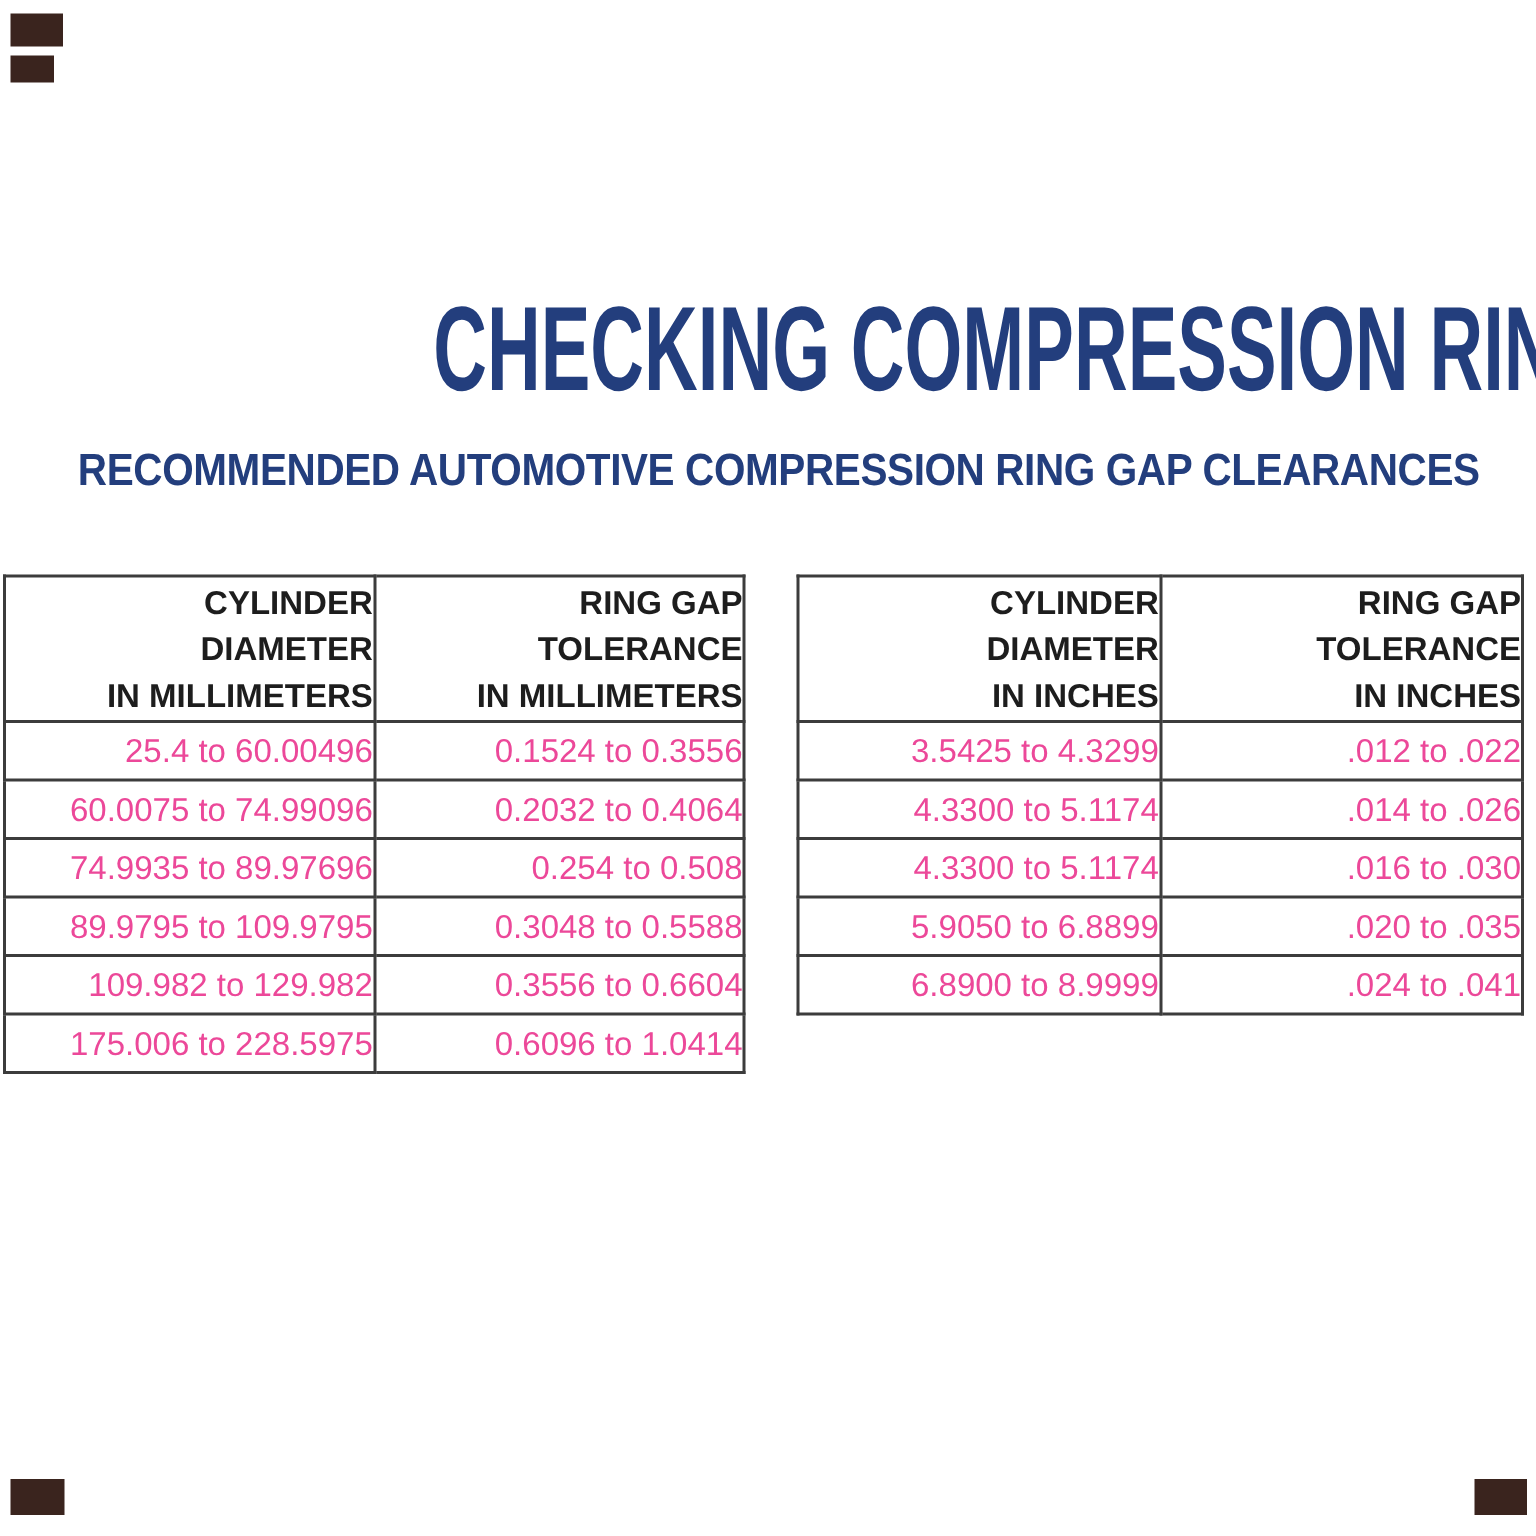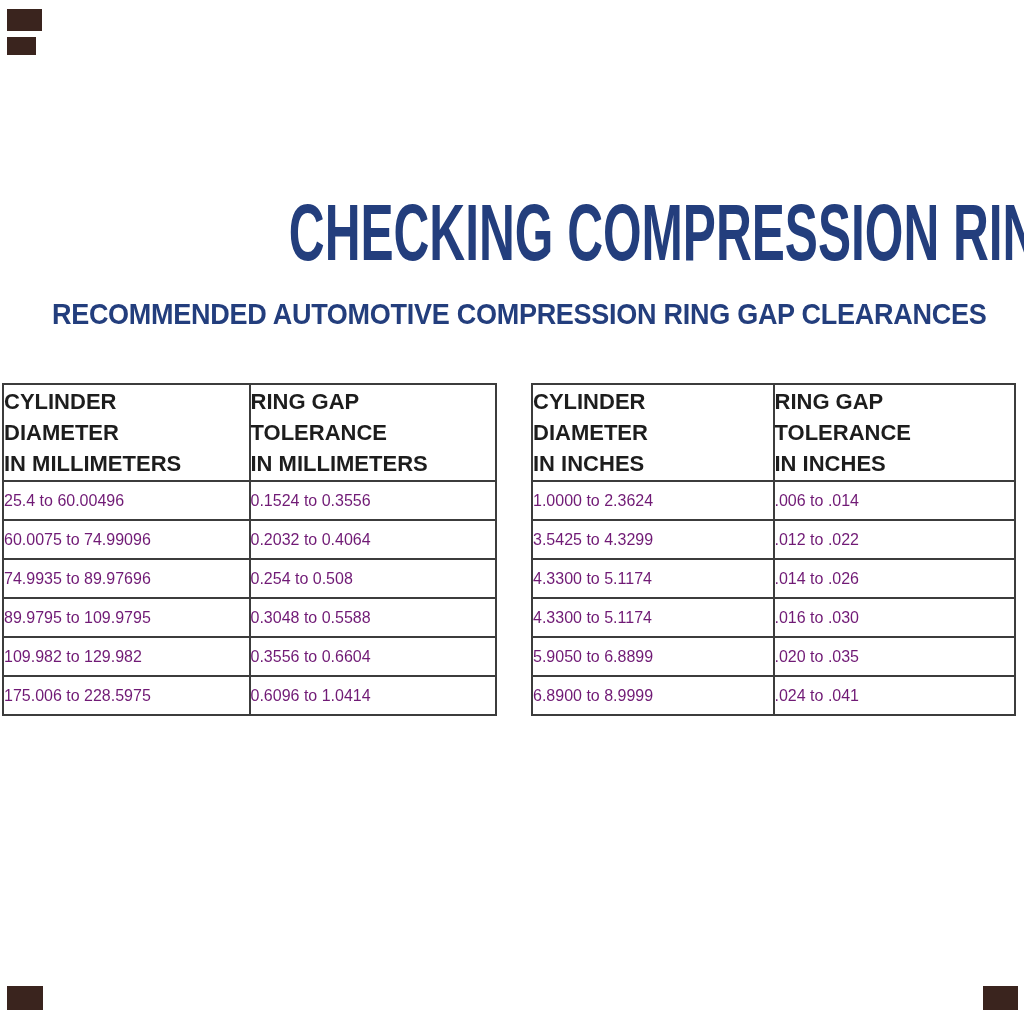--- a/index.html
+++ b/index.html
@@ -62,35 +62,35 @@
   .tbl-inch { left: 531px; width: 485px; }
 
   table {
     width: 100%;
     border-collapse: collapse;
     table-layout: fixed;
   }
   th, td {
     border: 2px solid #3c3c3c;
     padding: 0;
-    text-align: left;
+    text-align: right;
     vertical-align: middle;
   }
   th {
     height: 95px;
     font-size: 22px;
     line-height: 31px;
     font-weight: 700;
     color: #1d1d1d;
   }
   td {
     height: 37px;
-    font-size: 16px;
+    font-size: 22px;
     font-weight: 400;
-    color: #701a75;
+    color: #ec4899;
   }
   .hl { display: block; }
 
   
   .corner-mark {
     position: absolute;
     background: #3a241e;
   }
   .mark-tl1 { left: 7px;   top: 9px;   width: 35px; height: 22px; }
   .mark-tl2 { left: 7px;   top: 37px;  width: 29px; height: 18px; }
@@ -168,24 +168,20 @@
         </th>
         <th>
           <span class="hl">RING GAP</span>
           <span class="hl">TOLERANCE</span>
           <span class="hl">IN INCHES</span>
         </th>
       </tr>
     </thead>
     <tbody>
       <tr>
-        <td>1.0000 to 2.3624</td>
-        <td>.006 to .014</td>
-      </tr>
-      <tr>
         <td>3.5425 to 4.3299</td>
         <td>.012 to .022</td>
       </tr>
       <tr>
         <td>4.3300 to 5.1174</td>
         <td>.014 to .026</td>
       </tr>
       <tr>
         <td>4.3300 to 5.1174</td>
         <td>.016 to .030</td>

